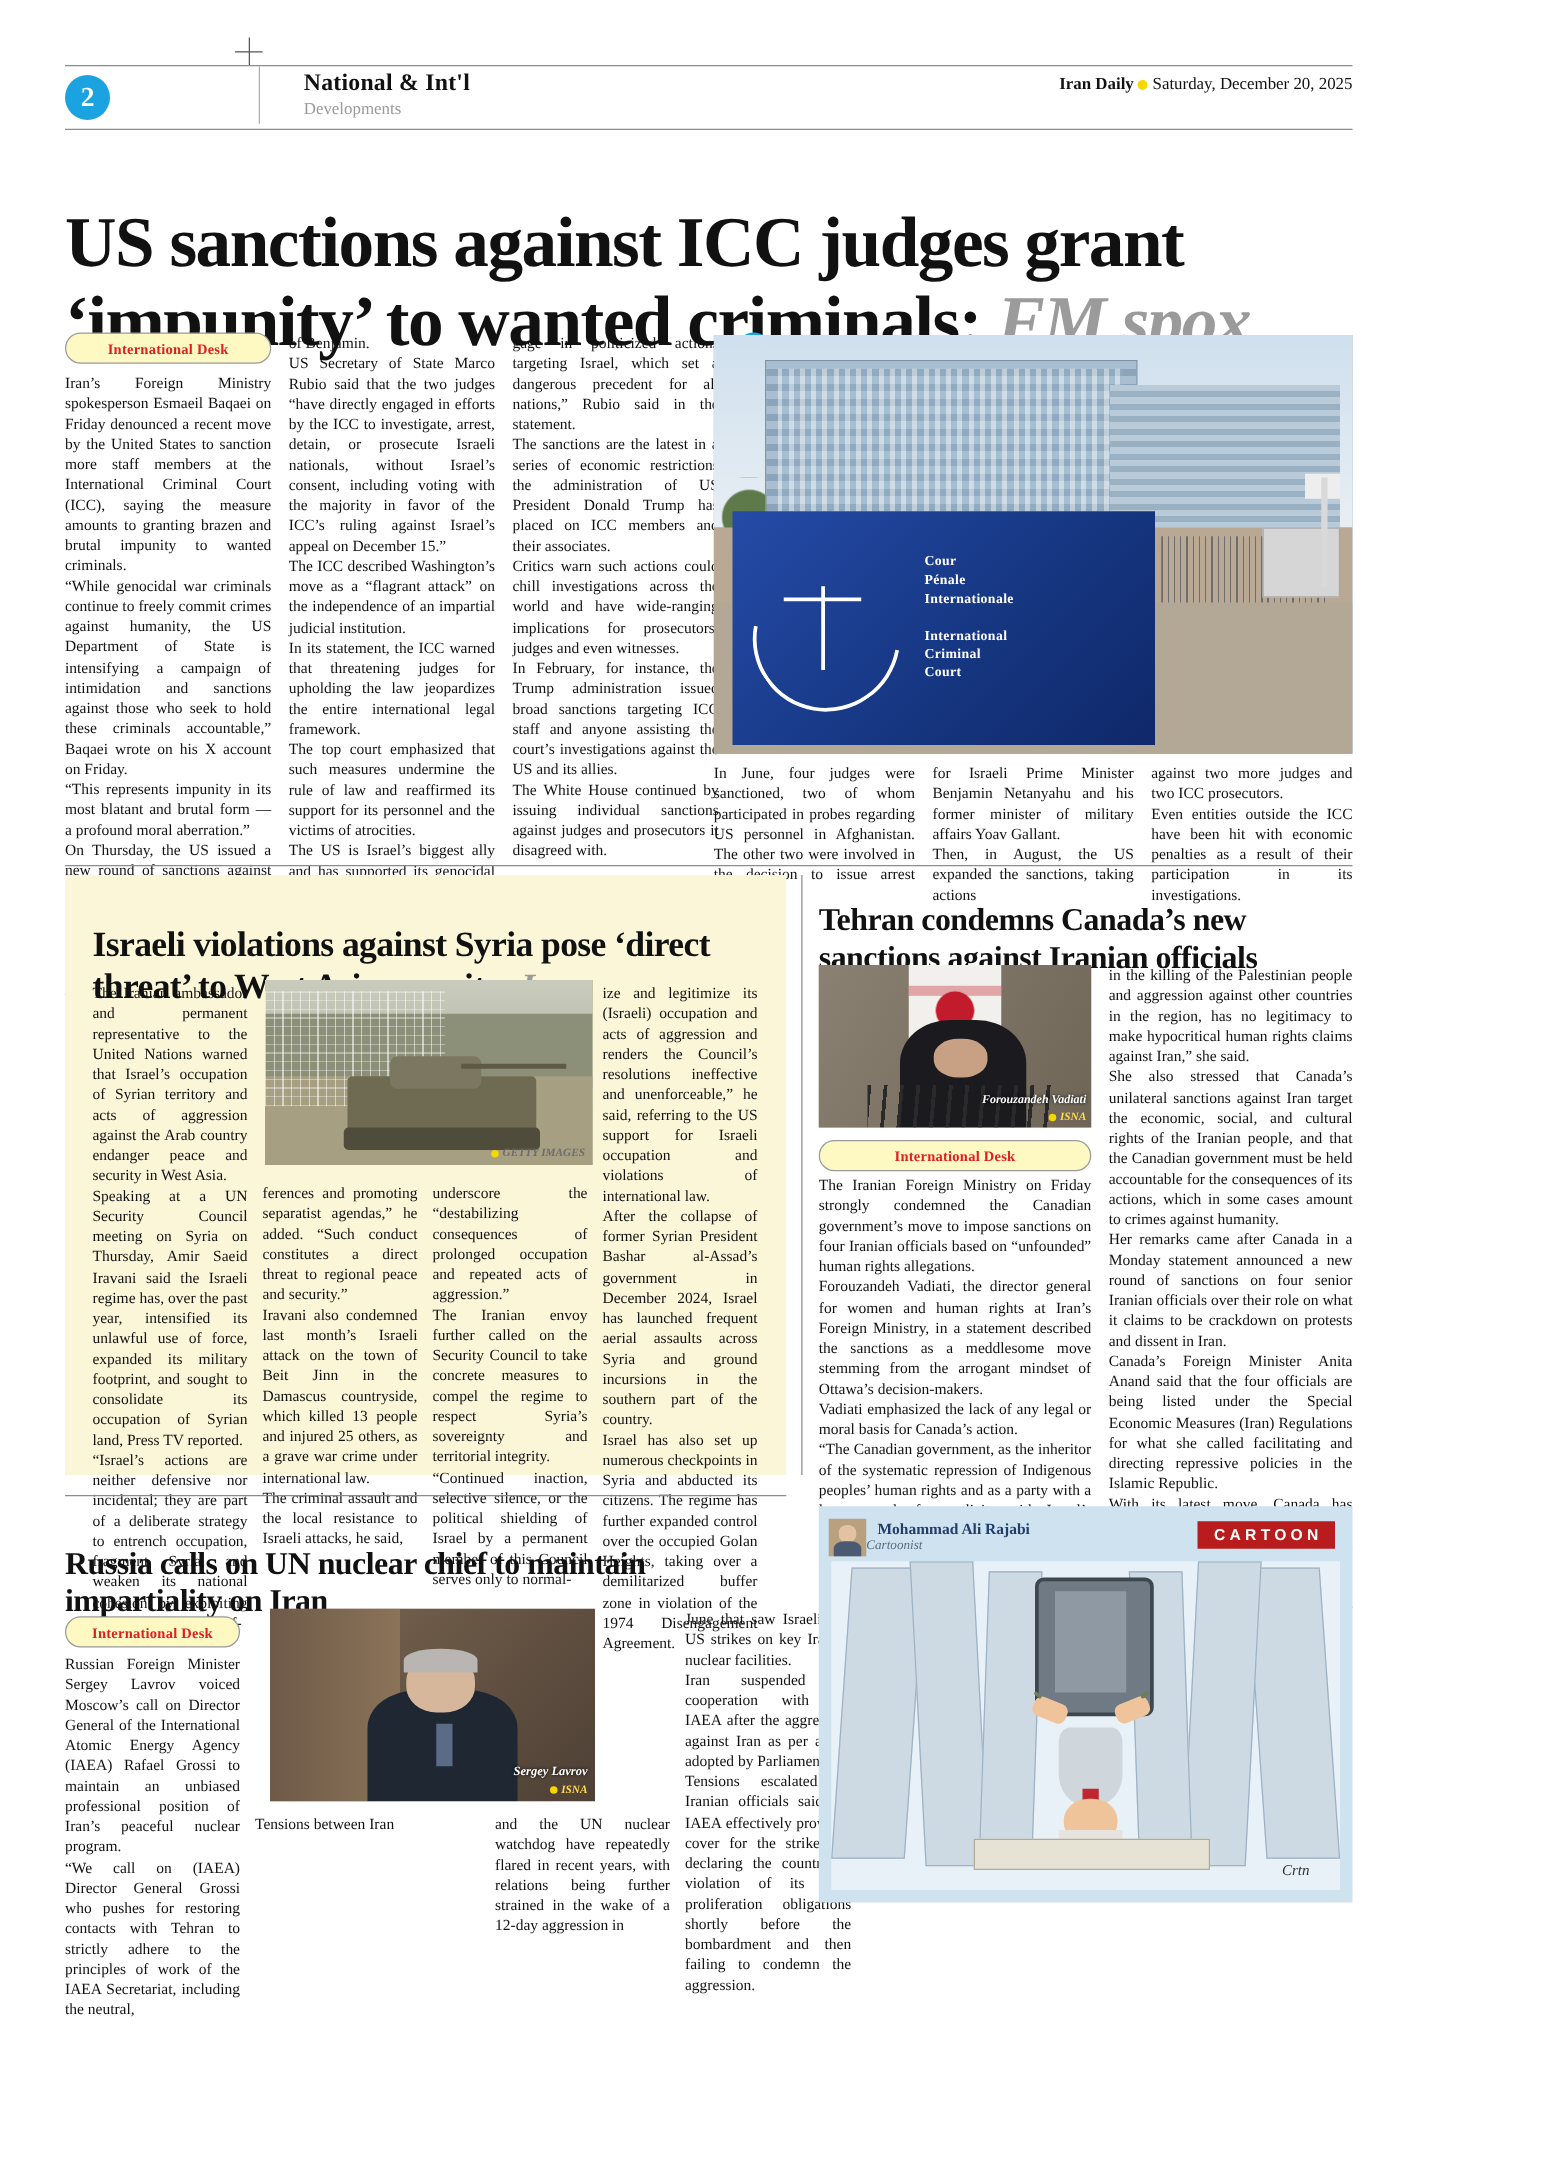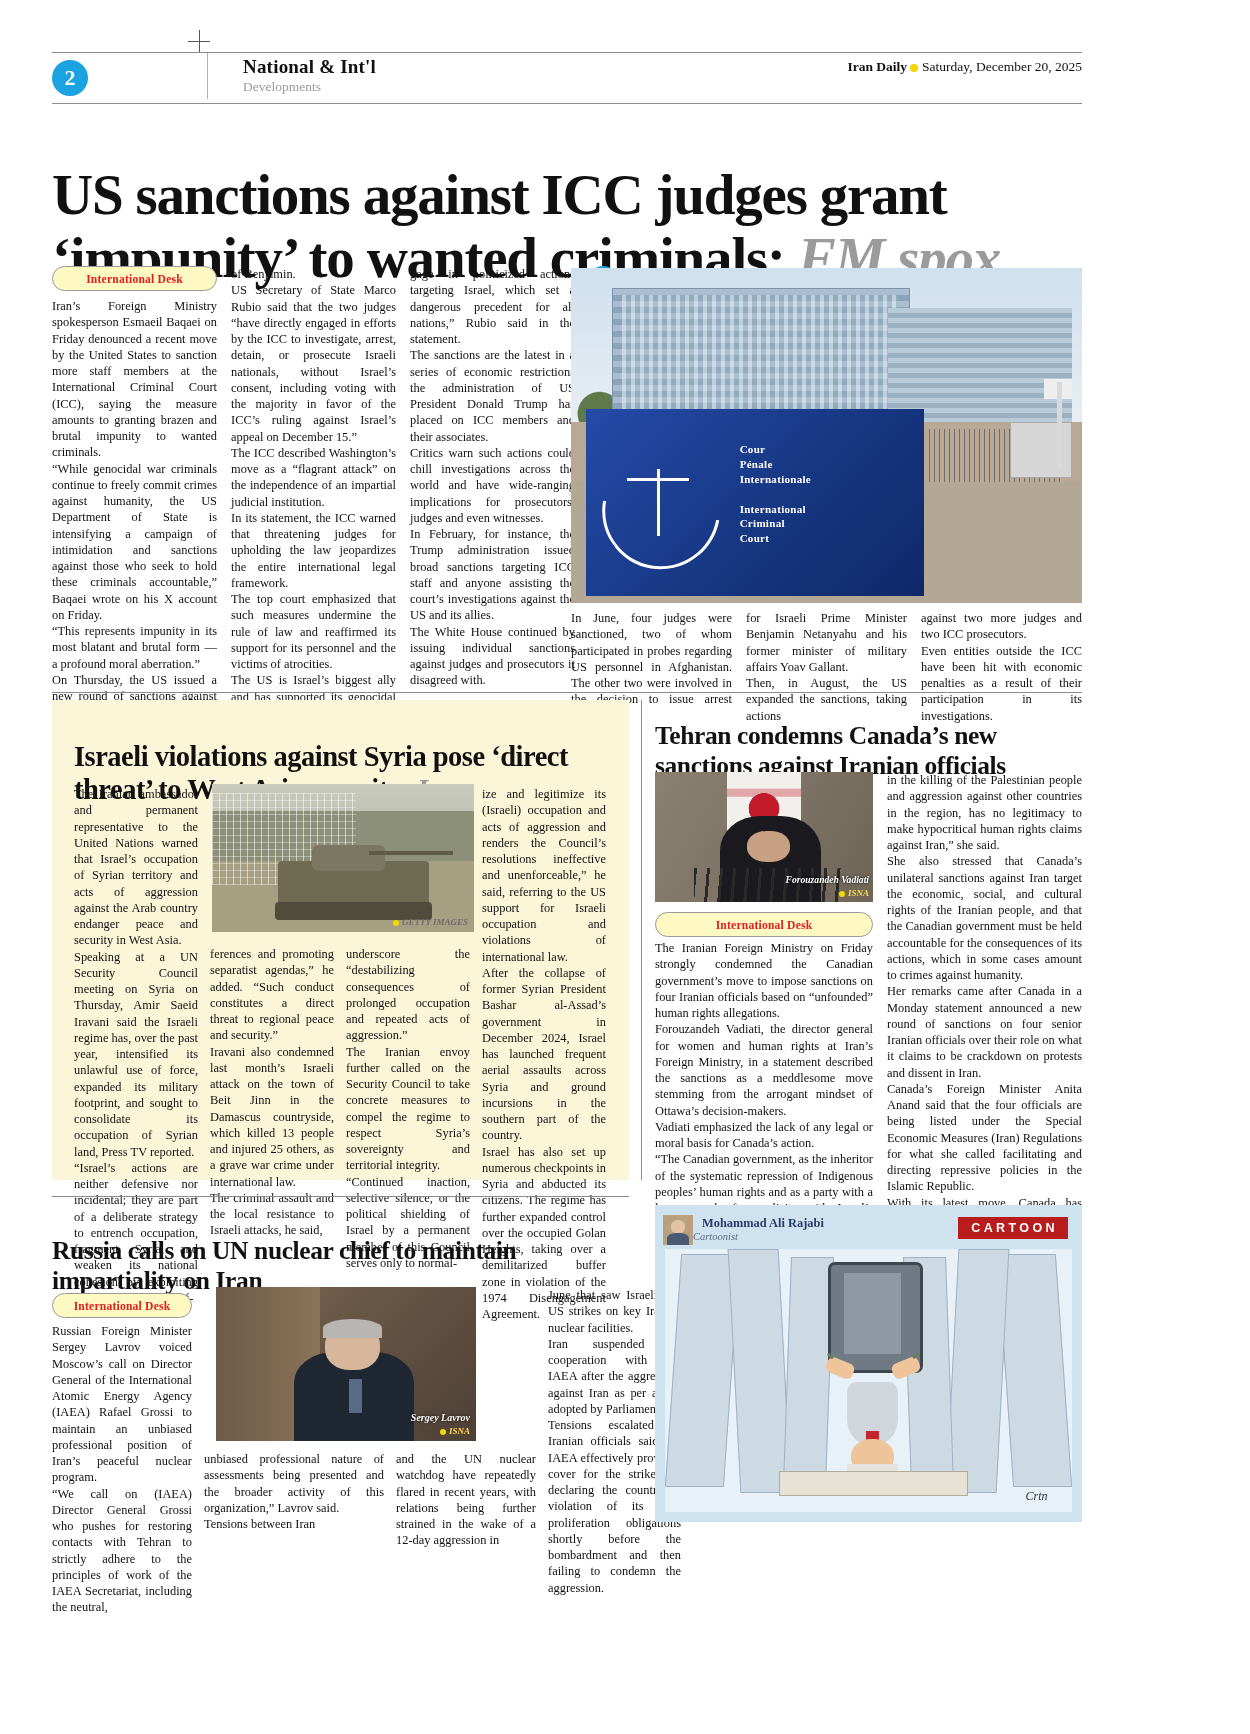--- a/index.html
+++ b/index.html
@@ -375,21 +375,20 @@
       <div class="lv-curtain"></div>
       <div class="lv-suit"></div>
       <div class="lv-face"></div>
       <div class="lv-hair"></div>
       <div class="lv-tie"></div>
       <div class="lv-cap">Sergey Lavrov</div>
       <div class="lv-credit"><span class="ydot"></span><span>ISNA</span></div>
     </div>
 
     <div class="russia-c2 body-col">
-        <p>unbiased professional nature of assessments being presented and the broader activity of this organization,” Lavrov said.</p>
         <p>Tensions between Iran</p>
       </div>
     <div class="russia-c3 body-col">and the UN nuclear watchdog have repeatedly flared in recent years, with relations being further strained in the wake of a 12-day aggression in</div>
     <div class="russia-c4 body-col">
         <p>June that saw Israeli and US strikes on key Iranian nuclear facilities.</p>
         <p>Iran suspended its cooperation with the IAEA after the aggression against Iran as per a law adopted by Parliament.</p>
         <p>Tensions escalated as Iranian officials said the IAEA effectively provided cover for the strikes by declaring the country in violation of its non-proliferation obligations shortly before the bombardment and then failing to condemn the aggression.</p>
       </div>
   </div>
 

